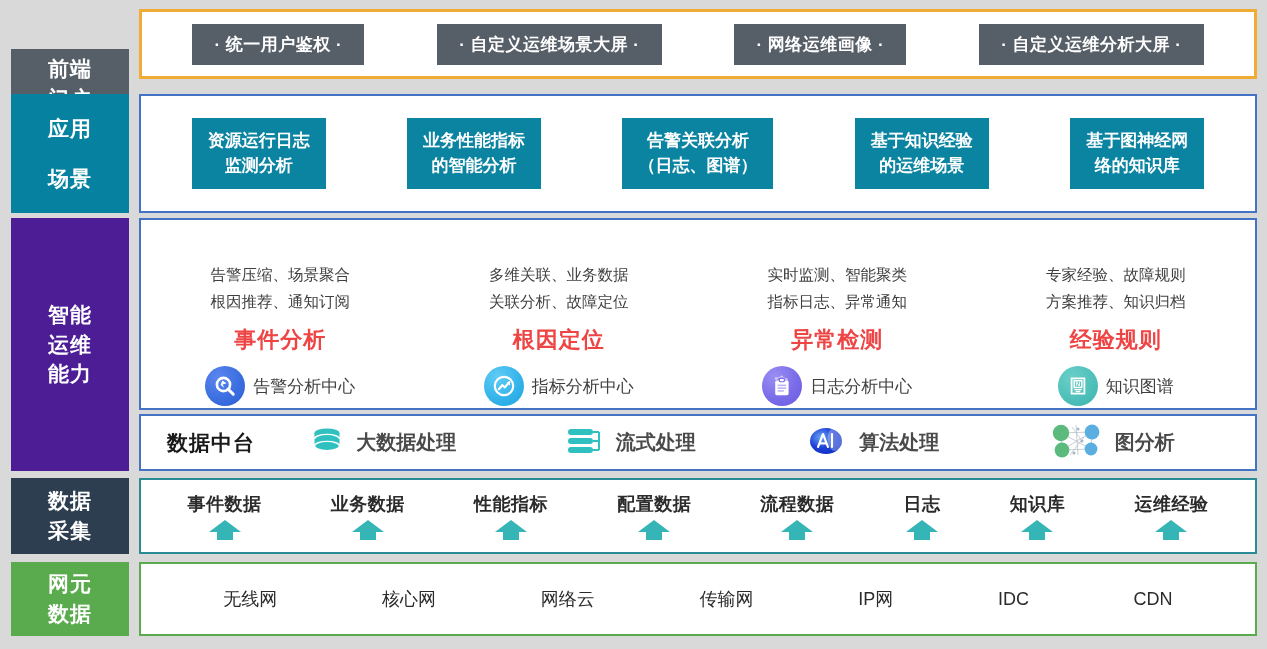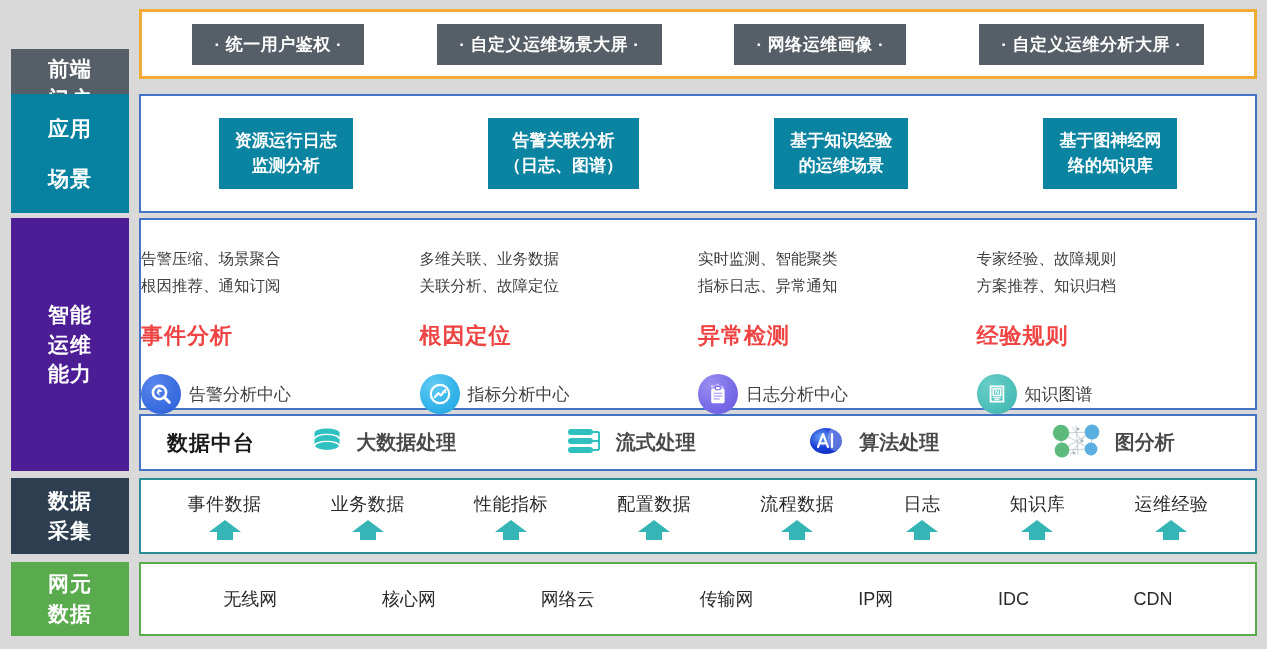--- a/index.html
+++ b/index.html
@@ -82,24 +82,23 @@
 
   #panel-capability {
     top: 218px; height: 192px;
     border: 2px solid #4472c4;
     display: flex;
   }
   .cap-col {
     flex: 1;
     display: flex;
     flex-direction: column;
-    align-items: flex-start;
+    align-items: center;
     justify-content: flex-start;
-    padding-top: 26px;
-    gap: 12px;
+    padding-top: 42px;
   }
   .cap-bullets {
     font-size: 15.5px;
     color: #3f3f3f;
     line-height: 1.72;
     text-align: center;
     white-space: pre-line;
   }
   .cap-title {
     font-size: 22px;
@@ -150,21 +149,21 @@
     top: 478px; height: 76px;
     border: 2px solid #2a8a95;
     display: flex; align-items: stretch; justify-content: space-around;
     padding: 0 12px;
   }
   .collect-col {
     display: flex; flex-direction: column; align-items: center;
     justify-content: center; gap: 3px;
   }
   .collect-label {
-    font-size: 18px; font-weight: normal; color: #2b2b2b;
+    font-size: 18px; font-weight: bold; color: #2b2b2b;
     white-space: nowrap; letter-spacing: .5px;
   }
   .up-arrow { width: 34px; height: 22px; display: block; }
 
   
   #label-netelem { top: 562px; height: 74px; background: #5aab4d; }
   #panel-netelem {
     top: 562px; height: 74px;
     border: 2px solid #5aab4d;
     display: flex; align-items: center; justify-content: space-around;
@@ -188,20 +187,22 @@
     <div class="portal-chip">· 自定义运维分析大屏 ·</div>
   </div>
 
   <div class="row-label" id="label-app">
     <span>应用</span>
     <span>场景</span>
   </div>
   <div class="panel" id="panel-app">
     <div class="app-chip">资源运行日志
 监测分析</div>
+    <div class="app-chip">业务性能指标
+的智能分析</div>
     <div class="app-chip">告警关联分析
 （日志、图谱）</div>
     <div class="app-chip">基于知识经验
 的运维场景</div>
     <div class="app-chip">基于图神经网
 络的知识库</div>
   </div>
 
   <div class="row-label" id="label-aiops">
     <span>智能</span>

